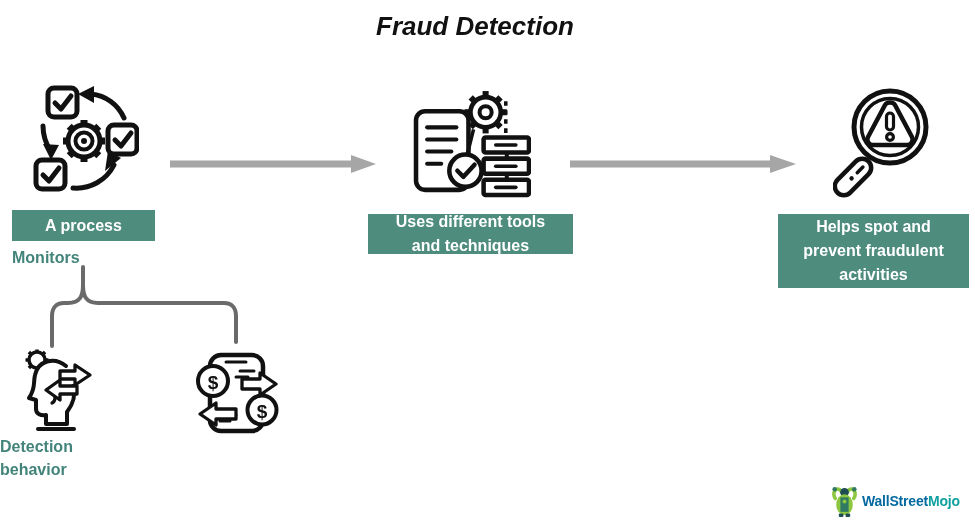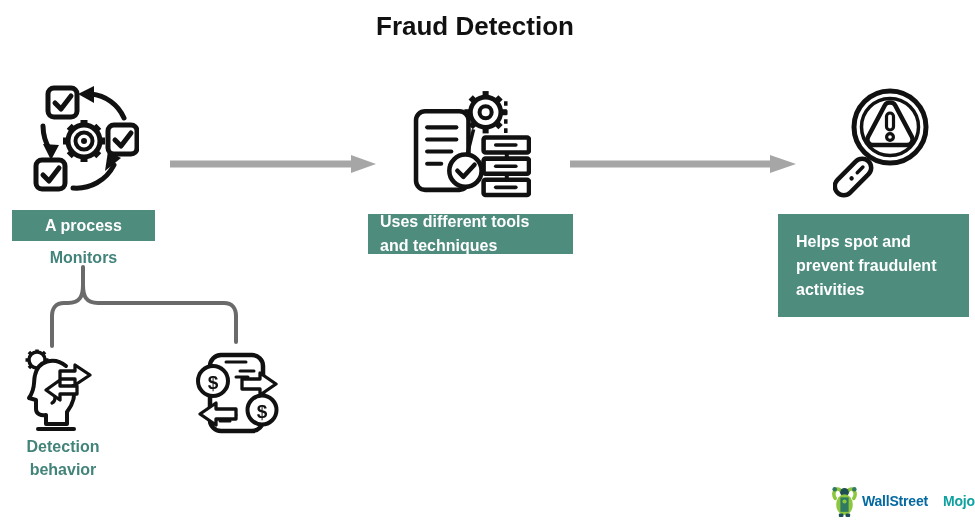--- a/index.html
+++ b/index.html
@@ -3,38 +3,38 @@
 <meta charset="utf-8">
 <style>
   html,body{margin:0;padding:0;background:#fff;}
   .canvas{
     position:relative;width:975px;height:524px;background:#ffffff;
     font-family:"Liberation Sans",sans-serif;overflow:hidden;
   }
   .abs{position:absolute;}
   .title{
     position:absolute;top:11px;left:0;width:950px;margin:0;
-    text-align:center;font-size:26px;font-weight:bold;color:#111;
+    text-align:center;font-size:26px;font-weight:bold;color:#111;font-style:italic;
   }
   .teal-box{
     position:absolute;background:#4E8C7E;color:#fff;font-weight:bold;
-    font-size:16px;line-height:24px;text-align:left;
+    font-size:16px;line-height:24px;text-align:center;
     display:flex;align-items:center;justify-content:center;
     box-sizing:border-box;
   }
   .teal-label{
     position:absolute;color:#42837A;font-weight:bold;font-size:16px;
-    line-height:23px;text-align:center;
+    line-height:23px;text-align:left;
   }
   .logo{
     position:absolute;left:831px;top:484px;display:flex;align-items:center;gap:4px;
   }
   .logo-text{font-size:14px;font-weight:bold;letter-spacing:-0.2px;}
   .logo-text .p1{color:#0369a1;}
-  .logo-text .p2{color:#0FA0A0;margin-left:15px;}
+  .logo-text .p2{color:#0FA0A0;}
   svg{display:block;}
 </style>
 </head>
 <body>
 
 <div class="canvas">
 
   <h1 class="title">Fraud Detection</h1>
 
   <svg class="abs" style="left:27px;top:84px" width="112" height="115" viewBox="0 0 112 115">
@@ -131,21 +131,21 @@
     <rect x="53.5" y="28" width="7" height="17" rx="3.5" fill="none" stroke="#111" stroke-width="3.2"></rect>
     <circle cx="57" cy="52" r="3.4" fill="none" stroke="#111" stroke-width="3.2"></circle>
   </svg>
 
   <div class="teal-box" style="left:12px;top:210px;width:143px;height:31px">
     <span>A process</span>
   </div>
   <div class="teal-box" style="left:368px;top:214px;width:205px;height:40px;padding:0 12px">
     <span>Uses different tools and techniques</span>
   </div>
-  <div class="teal-box" style="left:778px;top:214px;width:191px;height:103px;padding:0 18px">
+  <div class="teal-box" style="left:778px;top:214px;width:191px;height:74px;padding:0 18px">
     <span>Helps spot and prevent fraudulent activities</span>
   </div>
 
   <div class="teal-label" style="left:12px;top:246px;width:143px">Monitors</div>
 
   <svg class="abs" style="left:40px;top:263px" width="205" height="85" viewBox="0 0 205 85">
     <path d="M43,4 V22 C43,33 40,40 28,40 H24 C16,40 12,45 12,53 V83
              M43,22 C43,33 46,40 58,40 H184 C192,40 196,45 196,53 V79" fill="none" stroke="#6A6A6A" stroke-width="4" stroke-linecap="round"></path>
   </svg>
 

